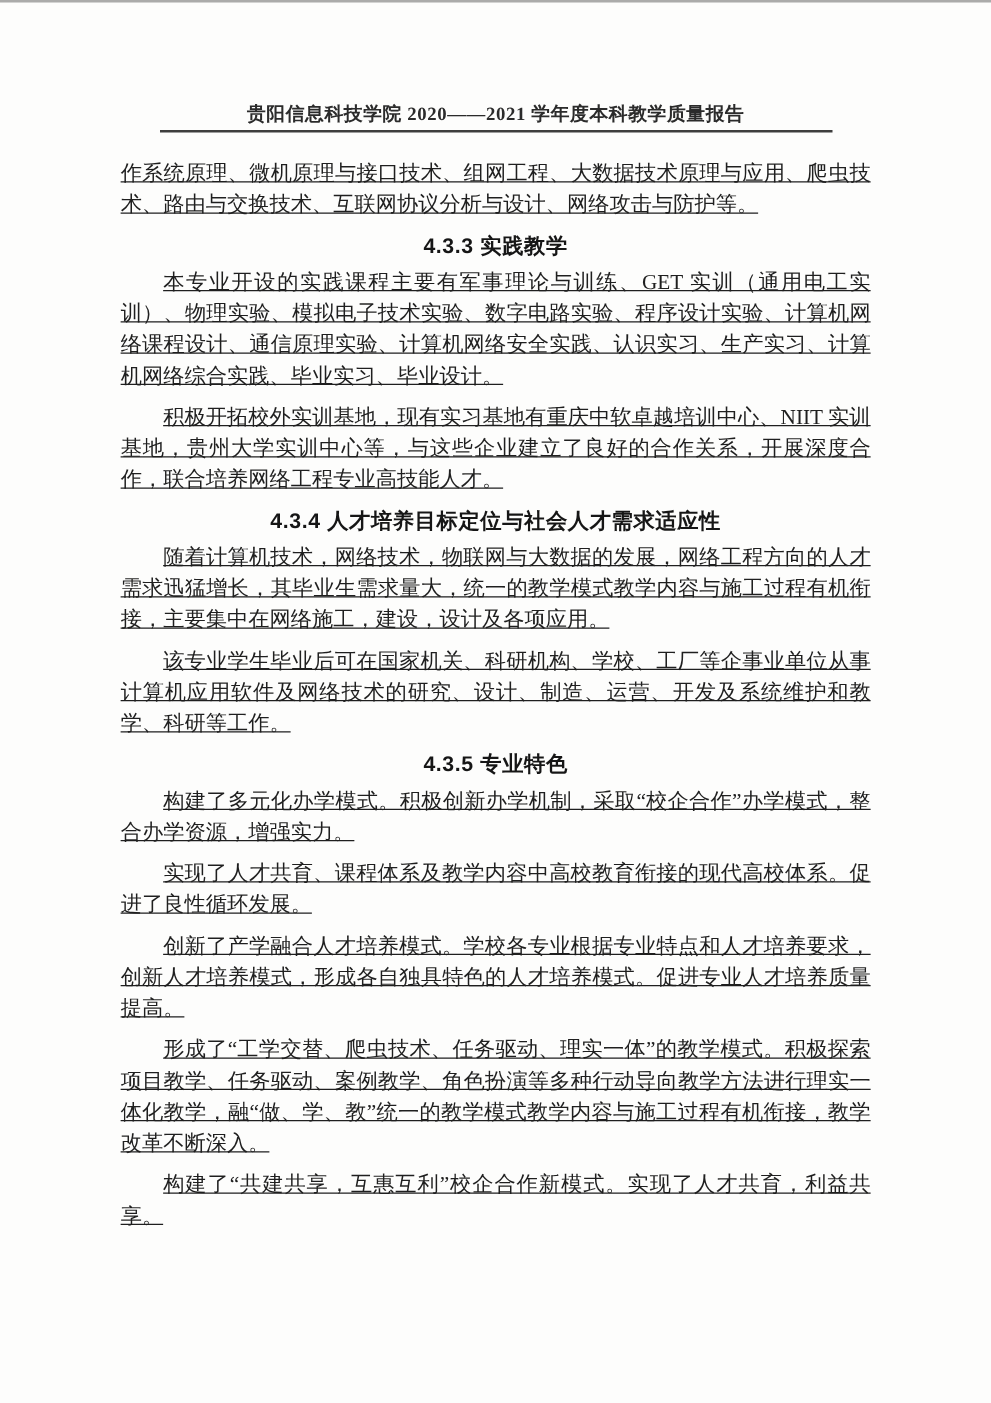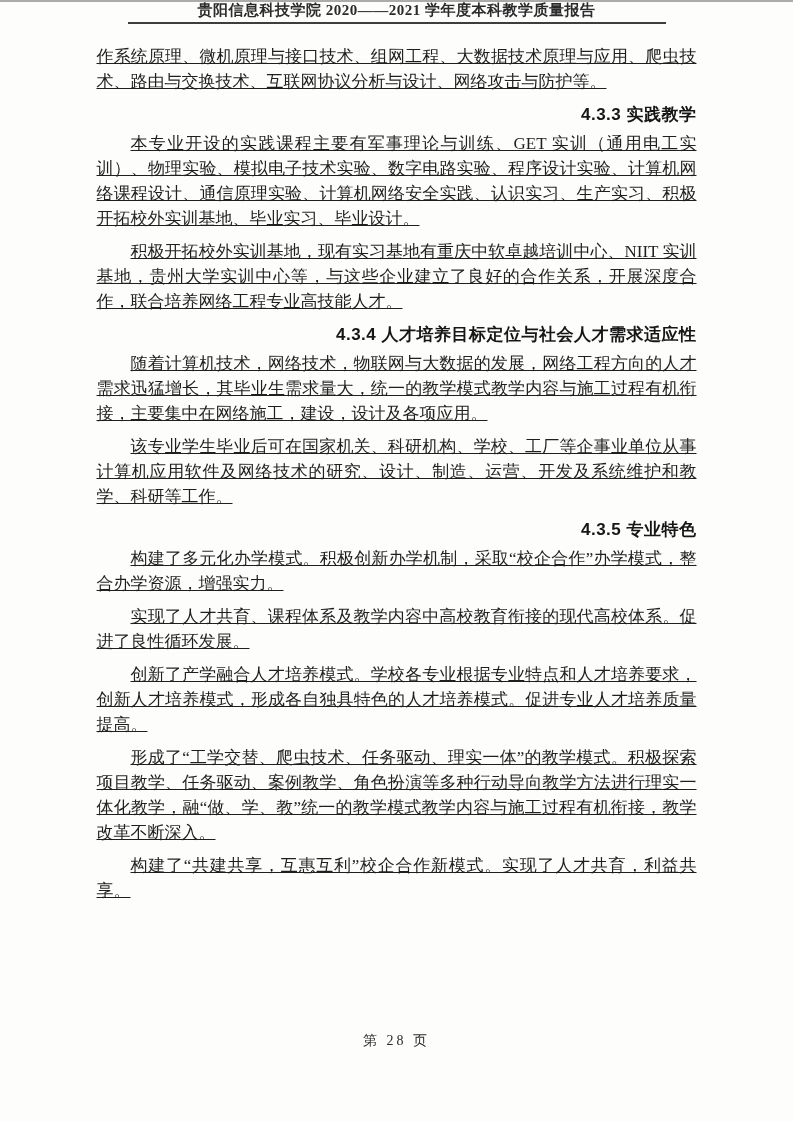--- a/index.html
+++ b/index.html
@@ -20,20 +20,21 @@
   .scan-artifact-top {
     position: absolute;
     top: 0;
     left: 0;
     width: 100%;
     height: 2px;
     background: #8f8f8f;
     opacity: 0.75;
   }
   .header-title {
+    padding-top: 82px;
     text-align: center;
     font-size: 15px;
     line-height: 20px;
     font-weight: 600;
     letter-spacing: 0.5px;
     color: #2b2b2b;
     white-space: nowrap;
   }
   .header-rule {
     width: 538px;
@@ -56,21 +57,21 @@
     text-indent: 2em;
   }
   .heading {
     margin: 6px 0 4px 0;
     font-family: "Liberation Sans", "DejaVu Sans", sans-serif;
     font-size: 17px;
     line-height: 25px;
     font-weight: bold;
     letter-spacing: 0.5px;
     color: #161616;
-    text-align: right;
+    text-align: center;
   }
   .footer {
     position: absolute;
     top: 1032px;
     left: 0;
     width: 100%;
     text-align: center;
     font-size: 14px;
     letter-spacing: 3px;
     color: #2b2b2b;
@@ -86,21 +87,21 @@
   <header>
     <div class="header-title">贵阳信息科技学院 2020——2021 学年度本科教学质量报告</div>
     <div class="header-rule"></div>
   </header>
 
   <main class="content">
     <p class="para">作系统原理、微机原理与接口技术、组网工程、大数据技术原理与应用、爬虫技术、路由与交换技术、互联网协议分析与设计、网络攻击与防护等。</p>
 
     <h3 class="heading">4.3.3 实践教学</h3>
 
-    <p class="para indent">本专业开设的实践课程主要有军事理论与训练、GET 实训（通用电工实训）、物理实验、模拟电子技术实验、数字电路实验、程序设计实验、计算机网络课程设计、通信原理实验、计算机网络安全实践、认识实习、生产实习、积极开拓校外实训基地、毕业实习、毕业设计。</p>
+    <p class="para indent">本专业开设的实践课程主要有军事理论与训练、GET 实训（通用电工实训）、物理实验、模拟电子技术实验、数字电路实验、程序设计实验、计算机网络课程设计、通信原理实验、计算机网络安全实践、认识实习、生产实习、计算机网络综合实践、毕业实习、毕业设计。</p>
 
     <p class="para indent">积极开拓校外实训基地，现有实习基地有重庆中软卓越培训中心、NIIT 实训基地，贵州大学实训中心等，与这些企业建立了良好的合作关系，开展深度合作，联合培养网络工程专业高技能人才。</p>
 
     <h3 class="heading">4.3.4 人才培养目标定位与社会人才需求适应性</h3>
 
     <p class="para indent">随着计算机技术，网络技术，物联网与大数据的发展，网络工程方向的人才需求迅猛增长，其毕业生需求量大，统一的教学模式教学内容与施工过程有机衔接，主要集中在网络施工，建设，设计及各项应用。</p>
 
     <p class="para indent">该专业学生毕业后可在国家机关、科研机构、学校、工厂等企事业单位从事计算机应用软件及网络技术的研究、设计、制造、运营、开发及系统维护和教学、科研等工作。</p>
 
     <h3 class="heading">4.3.5 专业特色</h3>
@@ -109,17 +110,14 @@
 
     <p class="para indent">实现了人才共育、课程体系及教学内容中高校教育衔接的现代高校体系。促进了良性循环发展。</p>
 
     <p class="para indent">创新了产学融合人才培养模式。学校各专业根据专业特点和人才培养要求，创新人才培养模式，形成各自独具特色的人才培养模式。促进专业人才培养质量提高。</p>
 
     <p class="para indent">形成了“工学交替、爬虫技术、任务驱动、理实一体”的教学模式。积极探索项目教学、任务驱动、案例教学、角色扮演等多种行动导向教学方法进行理实一体化教学，融“做、学、教”统一的教学模式教学内容与施工过程有机衔接，教学改革不断深入。</p>
 
     <p class="para indent">构建了“共建共享，互惠互利”校企合作新模式。实现了人才共育，利益共享。</p>
   </main>
 
-  <footer class="footer">
-    <span>第 28 页</span>
-  </footer>
 
 </div>
 
 </body></html>

